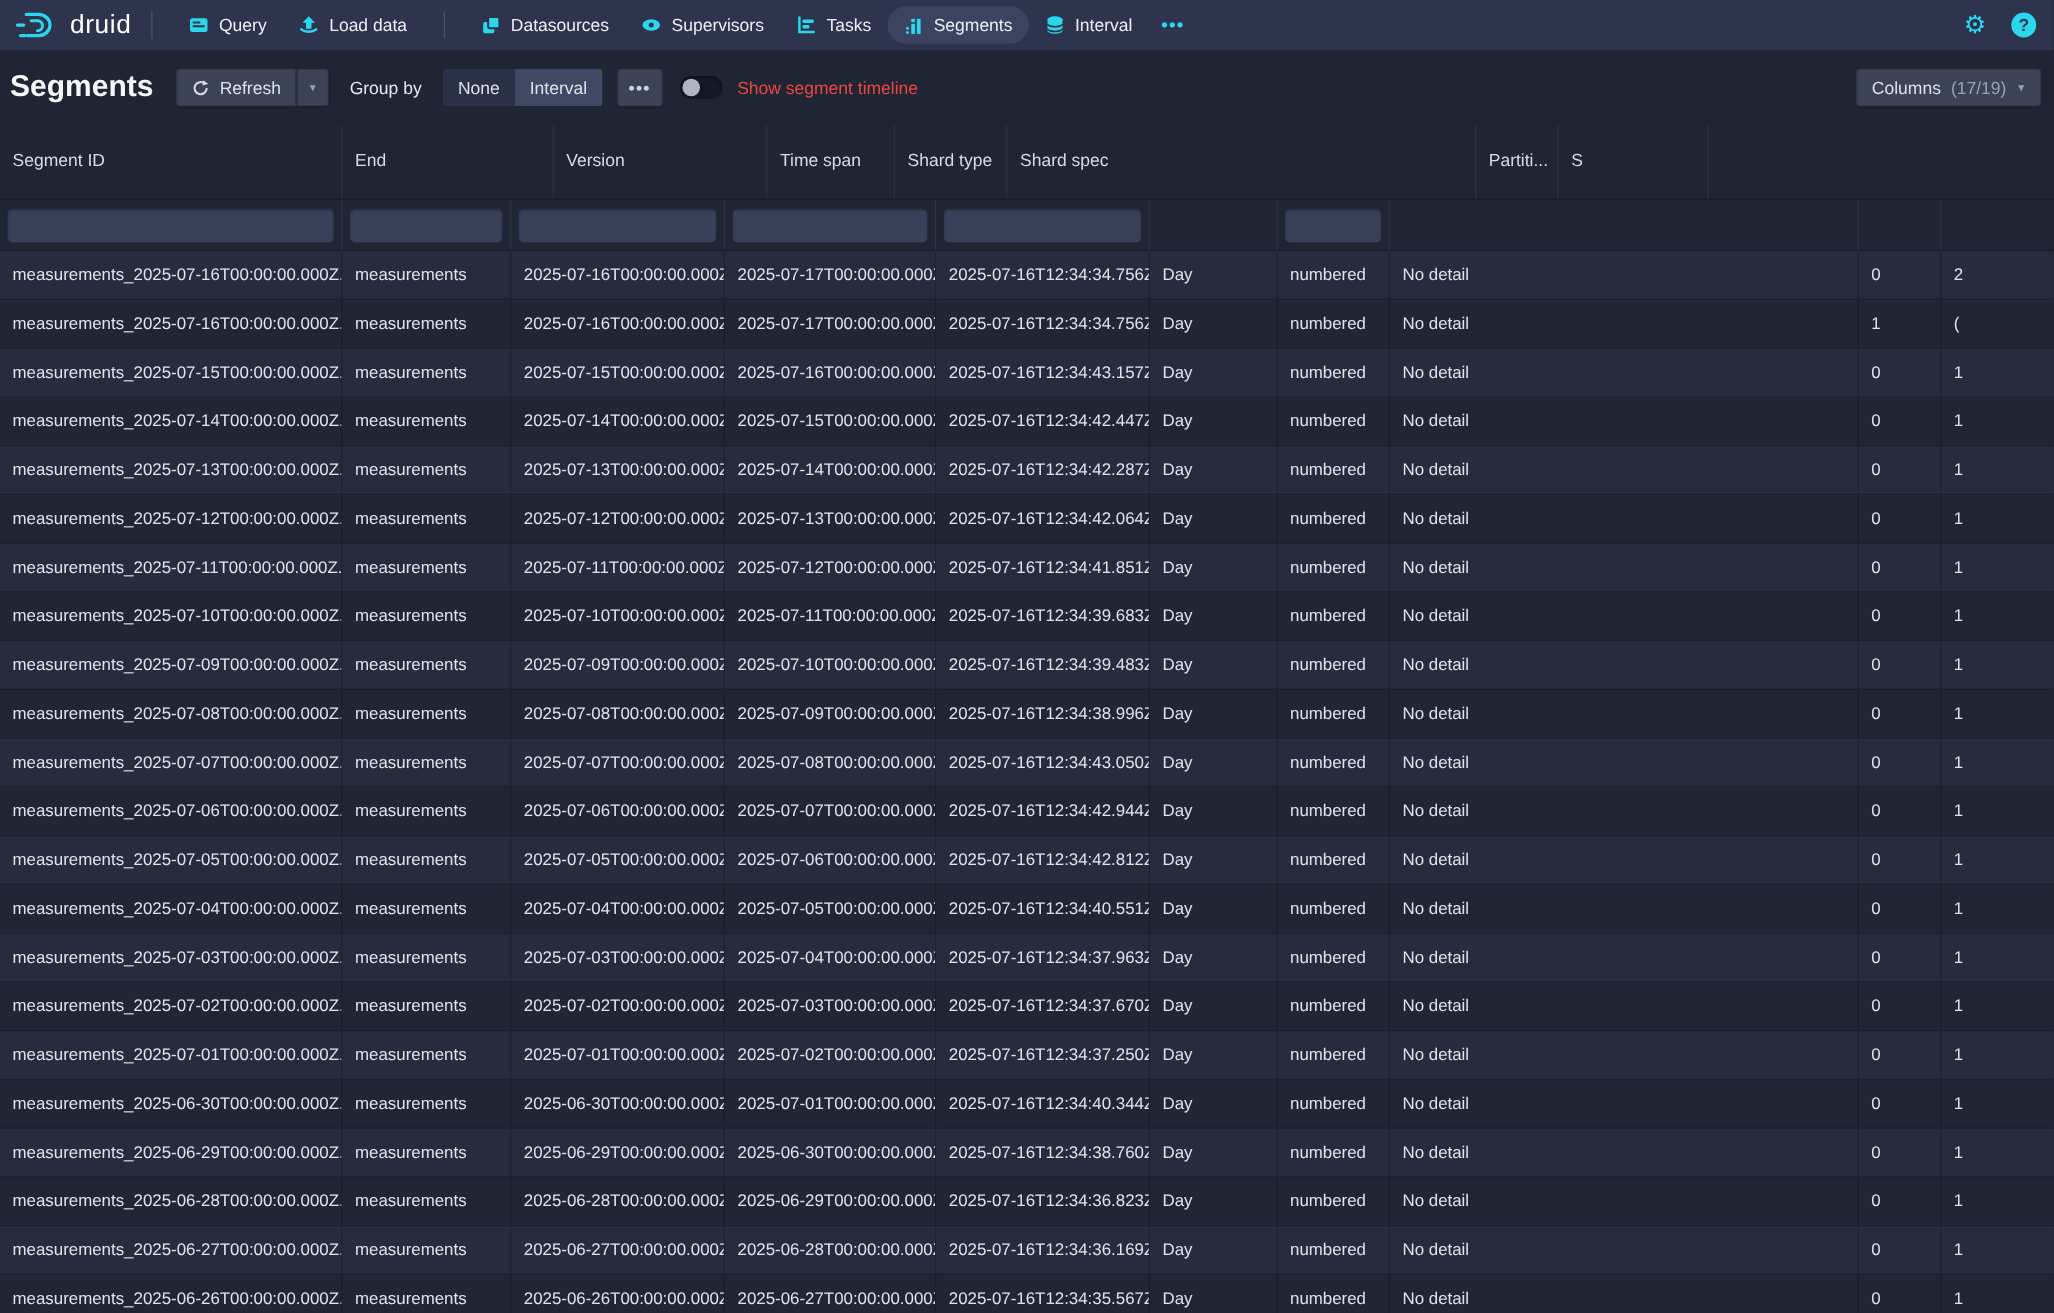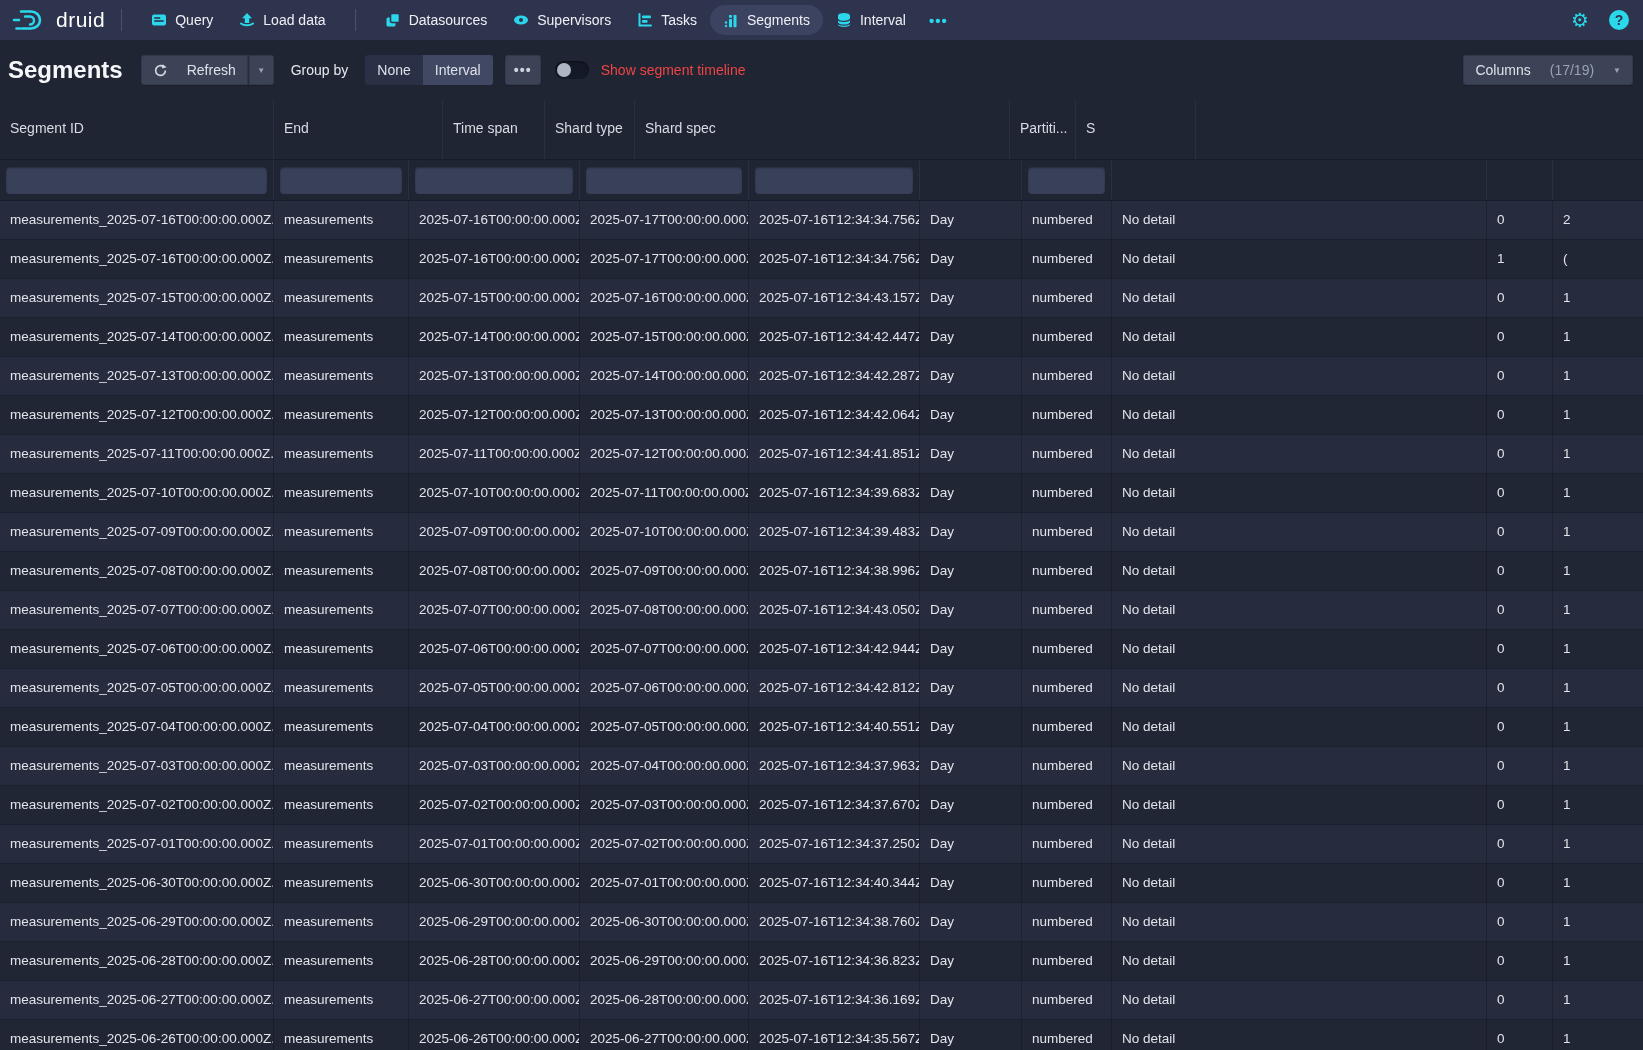--- a/index.html
+++ b/index.html
@@ -19,21 +19,21 @@
   .nav-more{color:var(--accent); font-size:15px; font-weight:bold; letter-spacing:1px; padding:0 10px; cursor:pointer;}
   .nav-spacer{flex:1;}
   .gear{color:var(--accent); font-size:20px; margin-right:20px; cursor:pointer; line-height:1;}
   .help{width:20px; height:20px; border-radius:50%; background:var(--accent); color:var(--nav-bg);
     font-size:14px; font-weight:bold; display:flex; align-items:center; justify-content:center; cursor:pointer;}
   
   .toolbar{height:60px; display:flex; align-items:center; padding:0 10px 0 8px;}
   .page-title{font-size:24px; font-weight:bold; color:#f5f7fa; margin-right:18px;}
   .btn{height:30px; background:var(--btn-bg); border:none; border-radius:3px; color:#dde1e9; font-size:14px;
     font-family:inherit; display:flex; align-items:center; padding:0 12px; cursor:pointer;
-    box-shadow:inset 0 0 0 1px rgba(17,20,24,.2), 0 1px 1px rgba(17,20,24,.3); gap:19px;}
+    box-shadow:inset 0 0 0 1px rgba(17,20,24,.2), 0 1px 1px rgba(17,20,24,.3); gap:8px;}
   .refresh-group{display:flex; align-items:stretch;}
   .refresh-main{border-top-right-radius:0; border-bottom-right-radius:0;}
   .refresh-caret{width:26px; padding:0; justify-content:center; border-top-left-radius:0; border-bottom-left-radius:0;
     border-left:1px solid rgba(17,20,24,.45);}
   .caret{font-size:8px; color:var(--muted);}
   .group-by-label{margin:0 17px; font-size:14px; color:#e5e8ee;}
   .btn-group{display:flex; border-radius:3px; overflow:hidden;
     box-shadow:inset 0 0 0 1px rgba(17,20,24,.25);}
   .btn-group .btn{border-radius:0; box-shadow:none;}
   .btn-group .btn.inactive{background:#2a3046;}
@@ -203,20 +203,21 @@
     <span>Columns</span>
     <span class="count">(17/19)</span>
     <span class="caret">▼</span>
   </button>
 </div>
 
 <div class="table">
   <div class="thead" id="thead">
       <div class="th" style="width: 274px;"><span>Segment ID</span></div>
       <div class="th" style="width: 169px;"><span>End</span></div>
+      <div class="th" style="width: 171px;"><span>Version</span></div>
       <div class="th" style="width: 102px;"><span>Time span</span></div>
       <div class="th" style="width: 90px;"><span>Shard type</span></div>
       <div class="th" style="width: 375px;"><span>Shard spec</span></div>
       <div class="th" style="width: 66px;"><span>Partiti...</span></div>
       <div class="th" style="width: 120px;"><span>S</span></div>
     </div>
   <div class="filter-row" id="filterrow">
       <div class="fcell" style="width: 274px;"><input type="text" style=""></div>
       <div class="fcell" style="width: 135px;"><input type="text" style=""></div>
       <div class="fcell" style="width: 171px;"><input type="text" style=""></div>

